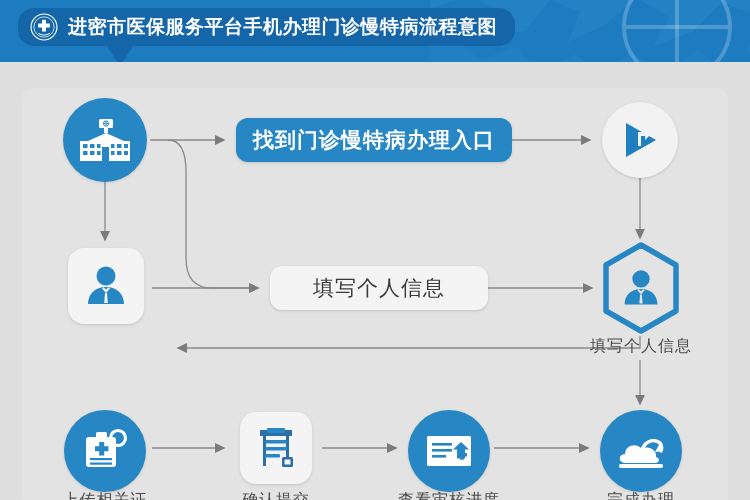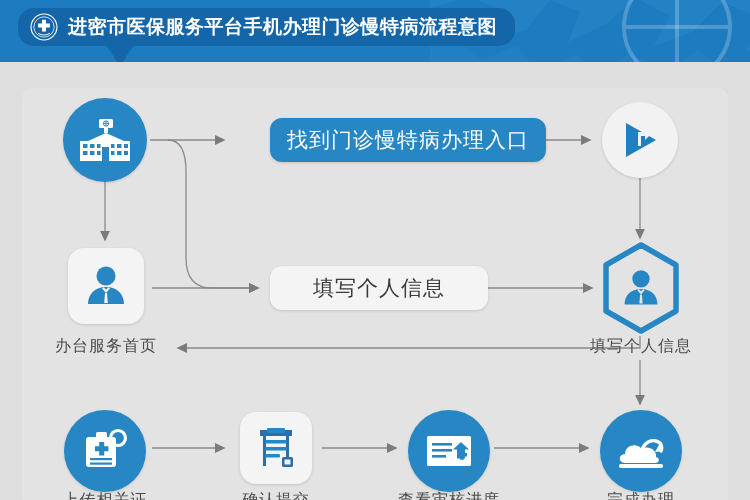--- a/index.html
+++ b/index.html
@@ -142,24 +142,23 @@
   }
   
   .pill-blue {
     background: #2786c4;
     border-radius: 12px;
     display: flex;
     align-items: center;
     justify-content: center;
     color: #ffffff;
     font-size: 21px;
-    font-weight: normal;
+    font-weight: bold;
     letter-spacing: 1px;
     box-shadow: 0 1px 3px rgba(0,0,0,0.14);
-    margin-left: 34px;
   }
   .pill-white {
     background: #f4f4f4;
     border-radius: 12px;
     display: flex;
     align-items: center;
     justify-content: center;
     color: #3a3a3a;
     font-size: 21px;
     letter-spacing: 1px;
@@ -304,21 +303,20 @@
       <path d="M45,5 L80,25 L80,71 L45,91 L10,71 L10,25 Z" fill="none" stroke="#2786c4" stroke-width="5.5" stroke-linejoin="round"></path>
     </svg>
     <svg width="42" height="42" viewBox="0 0 46 46" style="position:relative;">
       <circle cx="23" cy="13" r="9.5" fill="#2786c4"></circle>
       <path d="M23,24 C12,24 5,31 5,41 h36 C41,31 34,24 23,24 Z" fill="#2786c4"></path>
       <path d="M19,25.5 L23,30 L27,25.5 L25.5,24.2 L23,26.6 L20.5,24.2 Z" fill="#e3e3e3"></path>
       <path d="M22,30 h2 l0.8,10 h-3.6 Z" fill="#e3e3e3"></path>
     </svg>
   </div>
 
-  <div class="caption" style="left:42px; top:336px; width:128px;">办台服务首页</div>
 
   <div class="caption" style="left:577px; top:336px; width:128px;">填写个人信息</div>
 
   <div class="node circle-blue" style="left:64px; top:410px; width:82px; height:82px;">
     <svg width="48" height="46" viewBox="0 0 48 46">
       <circle cx="37" cy="10" r="7.5" fill="none" stroke="#ffffff" stroke-width="3.2"></circle>
       <rect x="5" y="9" width="30" height="30" rx="3" fill="#ffffff"></rect>
       <rect x="15" y="4" width="11" height="7" rx="1.5" fill="#ffffff"></rect>
       <path d="M18.2,14 h5 v4.2 h4.2 v5 h-4.2 v4.2 h-5 v-4.2 h-4.2 v-5 h4.2 Z" fill="#2786c4"></path>
       <rect x="9" y="30" width="22" height="2.2" fill="#2786c4"></rect>

